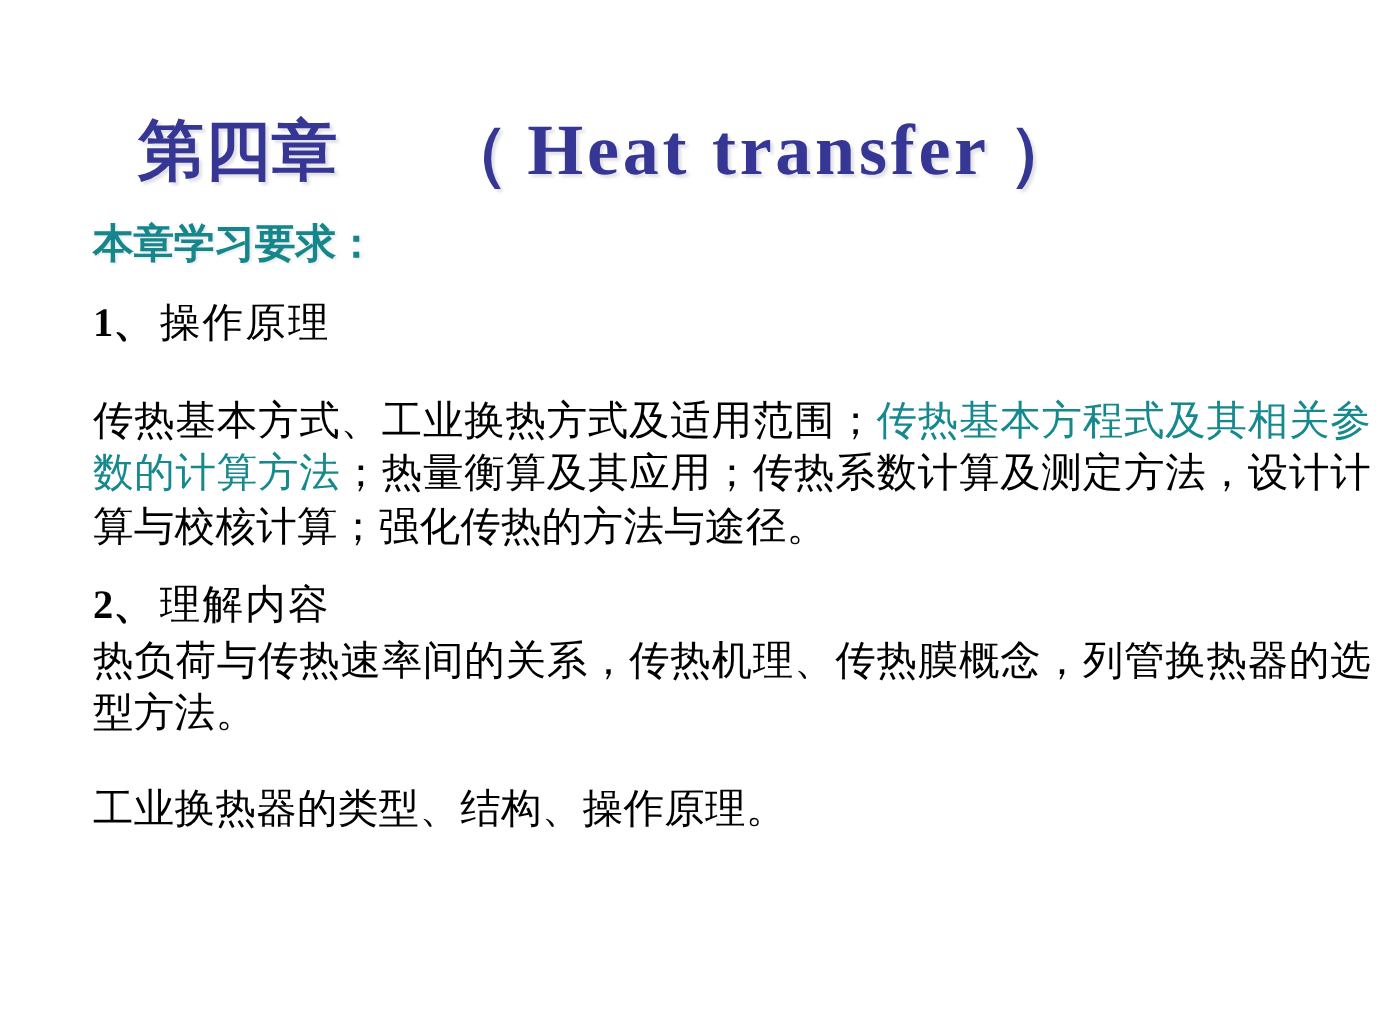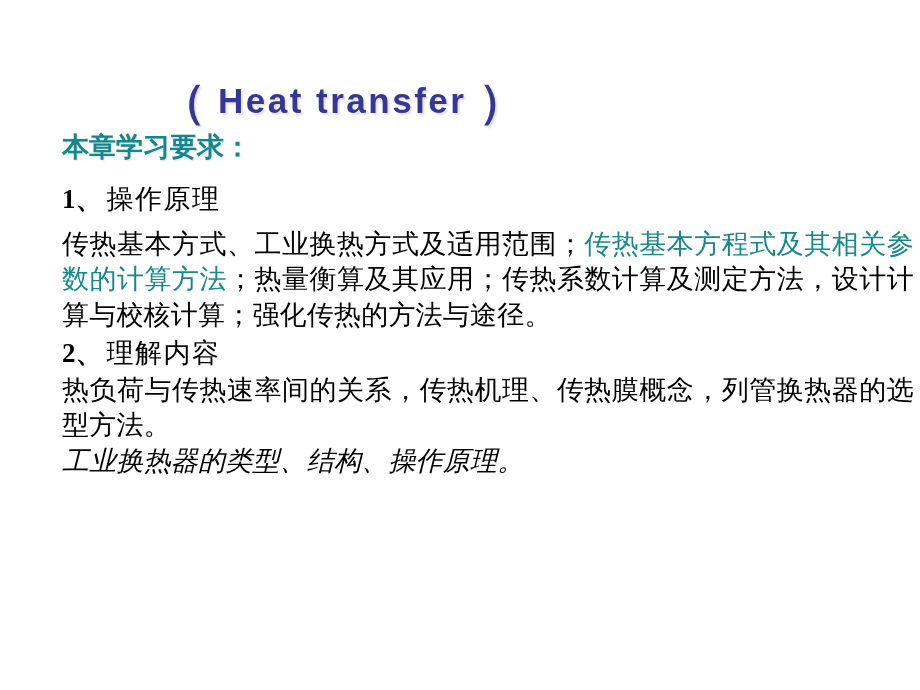--- a/index.html
+++ b/index.html
@@ -46,32 +46,32 @@
     letter-spacing: 0.5px;
   }
   .slide-title .gap-md { display: inline-block; width: 34px; }
   .slide-title .gap-xs { display: inline-block; width: 12px; }
   .slide-title .paren {
     font-family: "DejaVu Sans", "Liberation Sans", sans-serif;
     font-weight: bold;
     font-size: 46px;
   }
   .slide-title .latin {
-    font-family: Liberation Sans, sans-serif;
+    font-family: Liberation Serif, serif;
     font-weight: bold;
-    font-size: 35px;
+    font-size: 48px;
     letter-spacing: 2.5px;
     text-align: center;
   }
 
   
   .body-area {
     position: absolute;
     left: 0;
-    top: 132px;
+    top: 148px;
     width: 769px;
   }
 
   .req-heading {
     margin: 0 0 0 62px;
     font-family: "DejaVu Sans", "Liberation Sans", sans-serif;
     font-weight: bold;
     font-size: 27px;
     line-height: 1.1;
     color: #15868c;
@@ -104,33 +104,34 @@
     line-height: 1.32;
     color: #000000;
     letter-spacing: 0.2px;
     text-align: justify;
     font-family: "Liberation Serif", "DejaVu Serif", serif;
   }
   .para .hl {
     color: #16898e;
   }
 
-  .para.p1 { margin-top: 12px; }
+  .para.p1 { margin-top: 32px; }
   .para.p2 { margin-top: 4px; }
-  .para.p3 { margin-top: 0; font-style: italic; }
+  .para.p3 { margin-top: 28px; }
 
-  .sec2-label { margin-top: 4px; }
+  .sec2-label { margin-top: 18px; }
   .sec3-label { margin-top: 22px; }
 </style>
 </head>
 <body>
 
 <div class="slide">
 
   <div class="slide-title">
+    <span class="cjk">第四章</span>
     <span class="gap-md"></span>
     <span class="gap-md"></span>
     <span class="paren">（</span>
     <span class="gap-xs"></span>
     <span class="latin">Heat transfer</span>
     <span class="gap-xs"></span>
     <span class="paren">）</span>
   </div>
 
   <div class="body-area">

